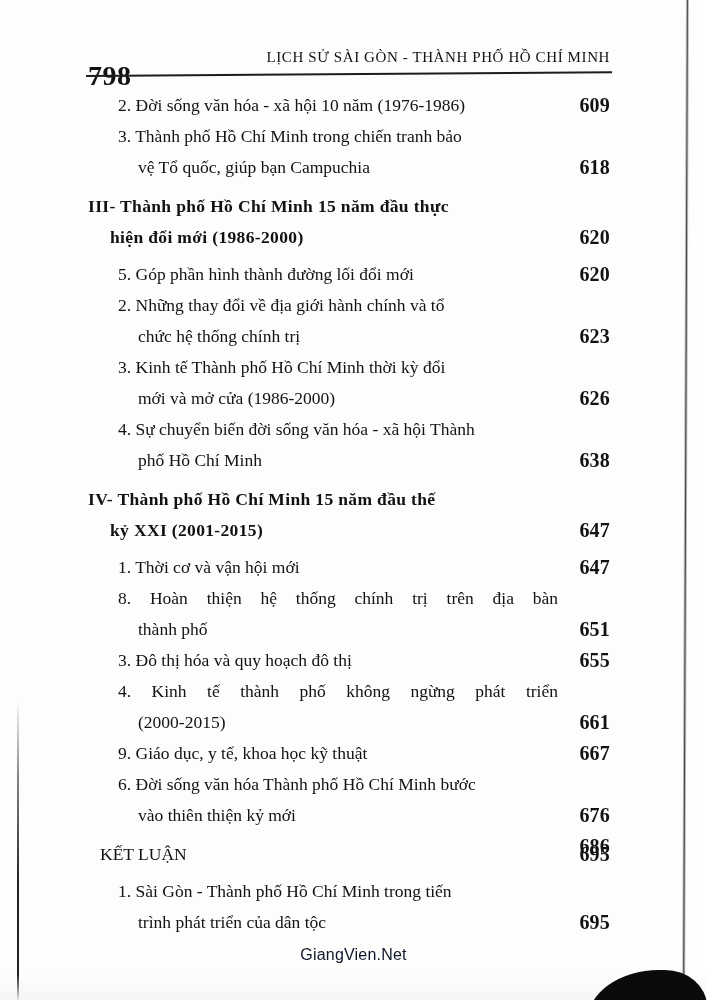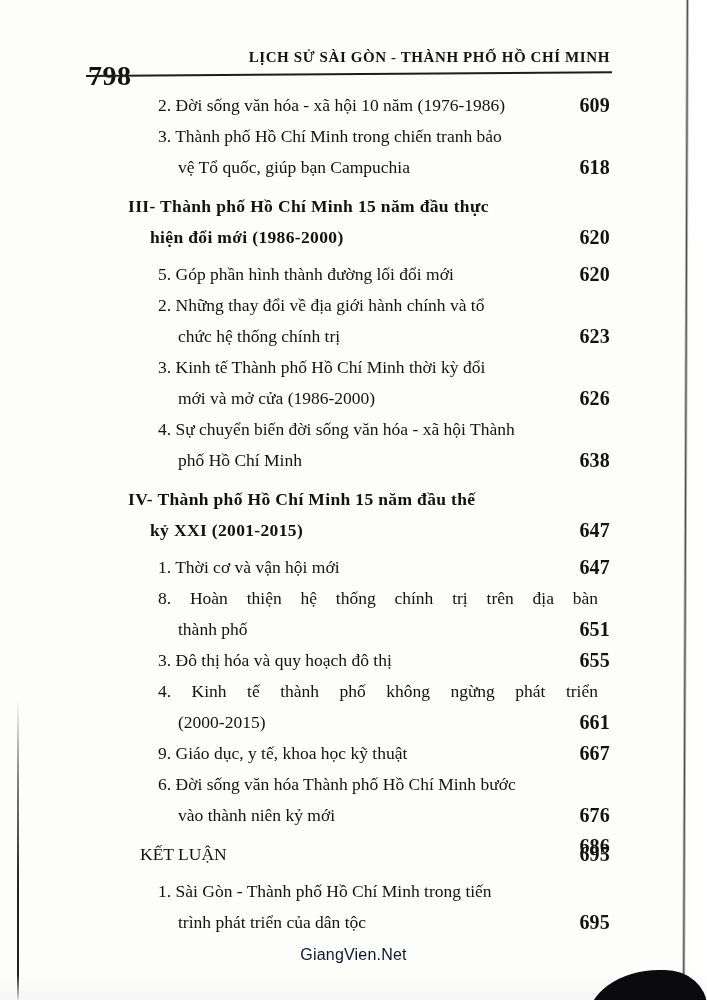--- a/index.html
+++ b/index.html
@@ -87,21 +87,21 @@
     top: 16px;
     font-size: 28px;
     font-weight: bold;
     letter-spacing: 0.5px;
   }
   .running-title {
     position: absolute;
     right: 0;
     top: 5px;
     font-size: 15px;
-    font-weight: bold;
+    font-weight: normal;
     letter-spacing: 0.6px;
     white-space: nowrap;
   }
   .header-rule {
     position: absolute;
     left: 86px;
     top: 75px;
     width: 526px;
     height: 1.6px;
     background: #1d1d1d;
@@ -120,21 +120,20 @@
     position: relative;
     display: block;
     margin: 0;
   }
   .entry .line {
     position: relative;
     display: block;
     font-size: 17.5px;
     line-height: 31px;
     white-space: nowrap;
-    margin-left: 40px;
   }
 
   
   .lvl-item   { padding-left: 30px; }
   .lvl-item .cont { padding-left: 20px; }
   .lvl-head   { padding-left: 0px; }
   .lvl-head .cont { padding-left: 22px; }
   .lvl-concl  { padding-left: 12px; }
 
   .bold { font-weight: bold; letter-spacing: 0.35px; }
@@ -234,21 +233,21 @@
         <div class="line lvl-item">
           <span class="txt stretch">4. Kinh tế thành phố không ngừng phát triển</span>
         </div>
         <div class="line lvl-item"><span class="txt cont">(2000-2015)</span><span class="pg">661</span></div>
       </div>
       <div class="entry">
         <div class="line lvl-item"><span class="txt">9. Giáo dục, y tế, khoa học kỹ thuật</span><span class="pg">667</span></div>
       </div>
       <div class="entry">
         <div class="line lvl-item"><span class="txt">6. Đời sống văn hóa Thành phố Hồ Chí Minh bước</span></div>
-        <div class="line lvl-item"><span class="txt cont">vào thành niên kỷ mới</span><span class="pg">676</span></div>
+        <div class="line lvl-item"><span class="txt cont">vào thiên thiện kỷ mới</span><span class="pg">676</span></div>
       </div>
       <div class="entry">
         <div class="line lvl-item"><span class="pg">686</span></div>
       </div>
       <div class="entry gap-before gap-after">
         <div class="line lvl-concl"><span class="txt">KẾT LUẬN</span><span class="pg">695</span></div>
       </div>
       <div class="entry">
         <div class="line lvl-item"><span class="txt">1. Sài Gòn - Thành phố Hồ Chí Minh trong tiến</span></div>
         <div class="line lvl-item"><span class="txt cont">trình phát triển của dân tộc</span><span class="pg">695</span></div>

